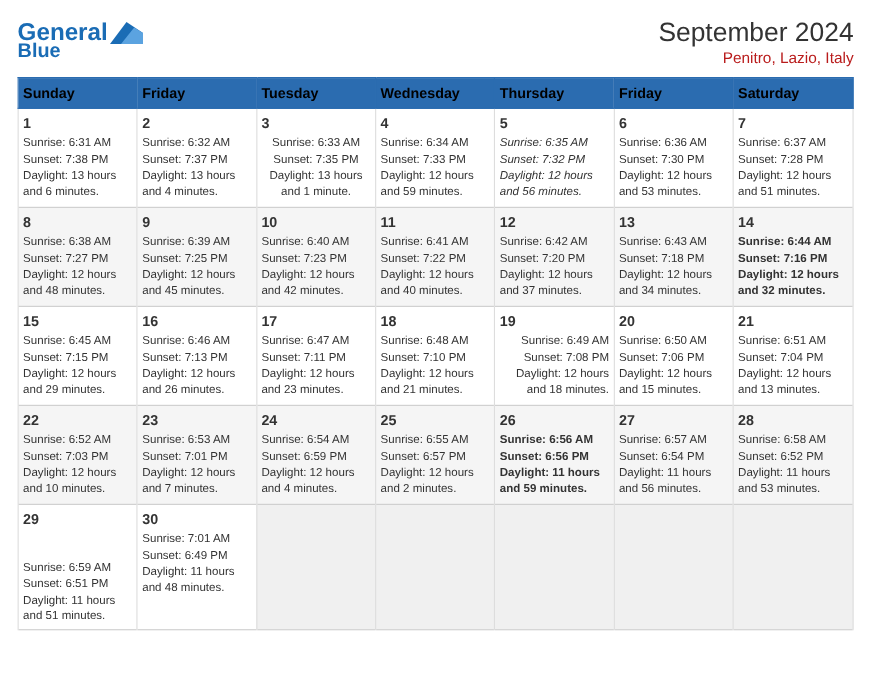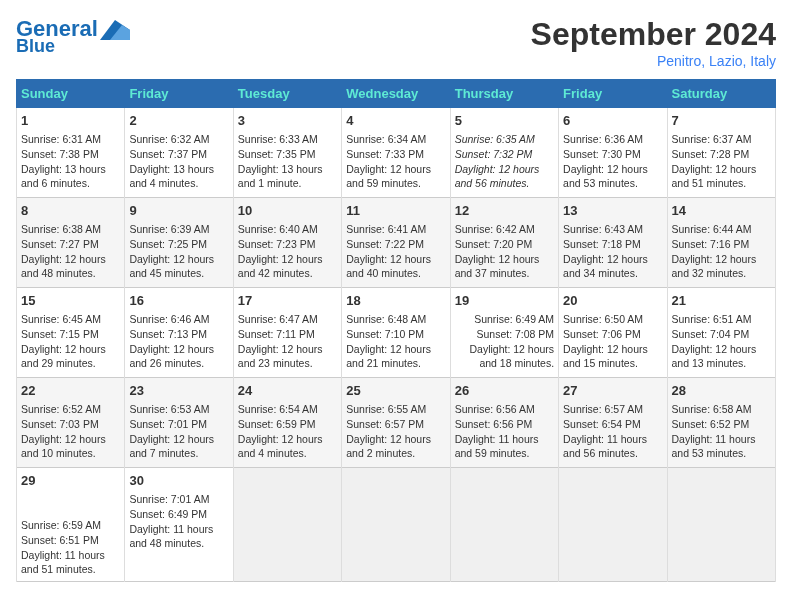--- a/index.html
+++ b/index.html
@@ -22,38 +22,38 @@
       align-items: flex-start;
     }
     .logo-row {
       display: flex;
       align-items: center;
     }
     .title-area {
       text-align: right;
     }
     .month-title {
-      font-size: 32px;
-      font-weight: bold;
+      font-size: 24px;
+      font-weight: normal;
       color: #333;
     }
     .location {
       font-size: 14px;
-      color: #3b82f6;
+      color: #b91c1c;
     }
     table {
       width: 100%;
       border-collapse: collapse;
       font-size: 11px;
     }
     thead tr {
       background-color: #2b6cb0;
     }
     thead th {
-      color: #5eead4;
+      color: #000000;
       font-weight: bold;
       font-size: 13px;
       padding: 6px 4px;
       text-align: left;
       border: 1px solid #2b6cb0;
     }
     tbody tr {
       border-bottom: 1px solid #ccc;
     }
     tbody td {
@@ -134,21 +134,21 @@
         </td>
         <td>
           <span class="day-num">2</span>
           <div class="day-info" style="white-space: pre-line;">Sunrise: 6:32 AM
 Sunset: 7:37 PM
 Daylight: 13 hours
 and 4 minutes.</div>
         </td>
         <td>
           <span class="day-num">3</span>
-          <div class="day-info" style="white-space: pre-line;">Sunrise: 6:33 AM
+          <div class="day-info" style="white-space: pre-line; text-align: center;">Sunrise: 6:33 AM
 Sunset: 7:35 PM
 Daylight: 13 hours
 and 1 minute.</div>
         </td>
         <td>
           <span class="day-num">4</span>
           <div class="day-info" style="white-space: pre-line;">Sunrise: 6:34 AM
 Sunset: 7:33 PM
 Daylight: 12 hours
 and 59 minutes.</div>
@@ -213,21 +213,21 @@
         </td>
         <td>
           <span class="day-num">13</span>
           <div class="day-info" style="white-space: pre-line;">Sunrise: 6:43 AM
 Sunset: 7:18 PM
 Daylight: 12 hours
 and 34 minutes.</div>
         </td>
         <td>
           <span class="day-num">14</span>
-          <div class="day-info" style="white-space: pre-line;">Sunrise: 6:44 AM
+          <div class="day-info" style="white-space: pre-line; font-weight: bold;">Sunrise: 6:44 AM
 Sunset: 7:16 PM
 Daylight: 12 hours
 and 32 minutes.</div>
         </td>
       </tr>
       <tr>
         <td>
           <span class="day-num">15</span>
           <div class="day-info" style="white-space: pre-line;">Sunrise: 6:45 AM
 Sunset: 7:15 PM
@@ -301,21 +301,21 @@
         </td>
         <td>
           <span class="day-num">25</span>
           <div class="day-info" style="white-space: pre-line;">Sunrise: 6:55 AM
 Sunset: 6:57 PM
 Daylight: 12 hours
 and 2 minutes.</div>
         </td>
         <td>
           <span class="day-num">26</span>
-          <div class="day-info" style="white-space: pre-line;">Sunrise: 6:56 AM
+          <div class="day-info" style="white-space: pre-line; font-weight: bold;">Sunrise: 6:56 AM
 Sunset: 6:56 PM
 Daylight: 11 hours
 and 59 minutes.</div>
         </td>
         <td>
           <span class="day-num">27</span>
           <div class="day-info" style="white-space: pre-line;">Sunrise: 6:57 AM
 Sunset: 6:54 PM
 Daylight: 11 hours
 and 56 minutes.</div>

